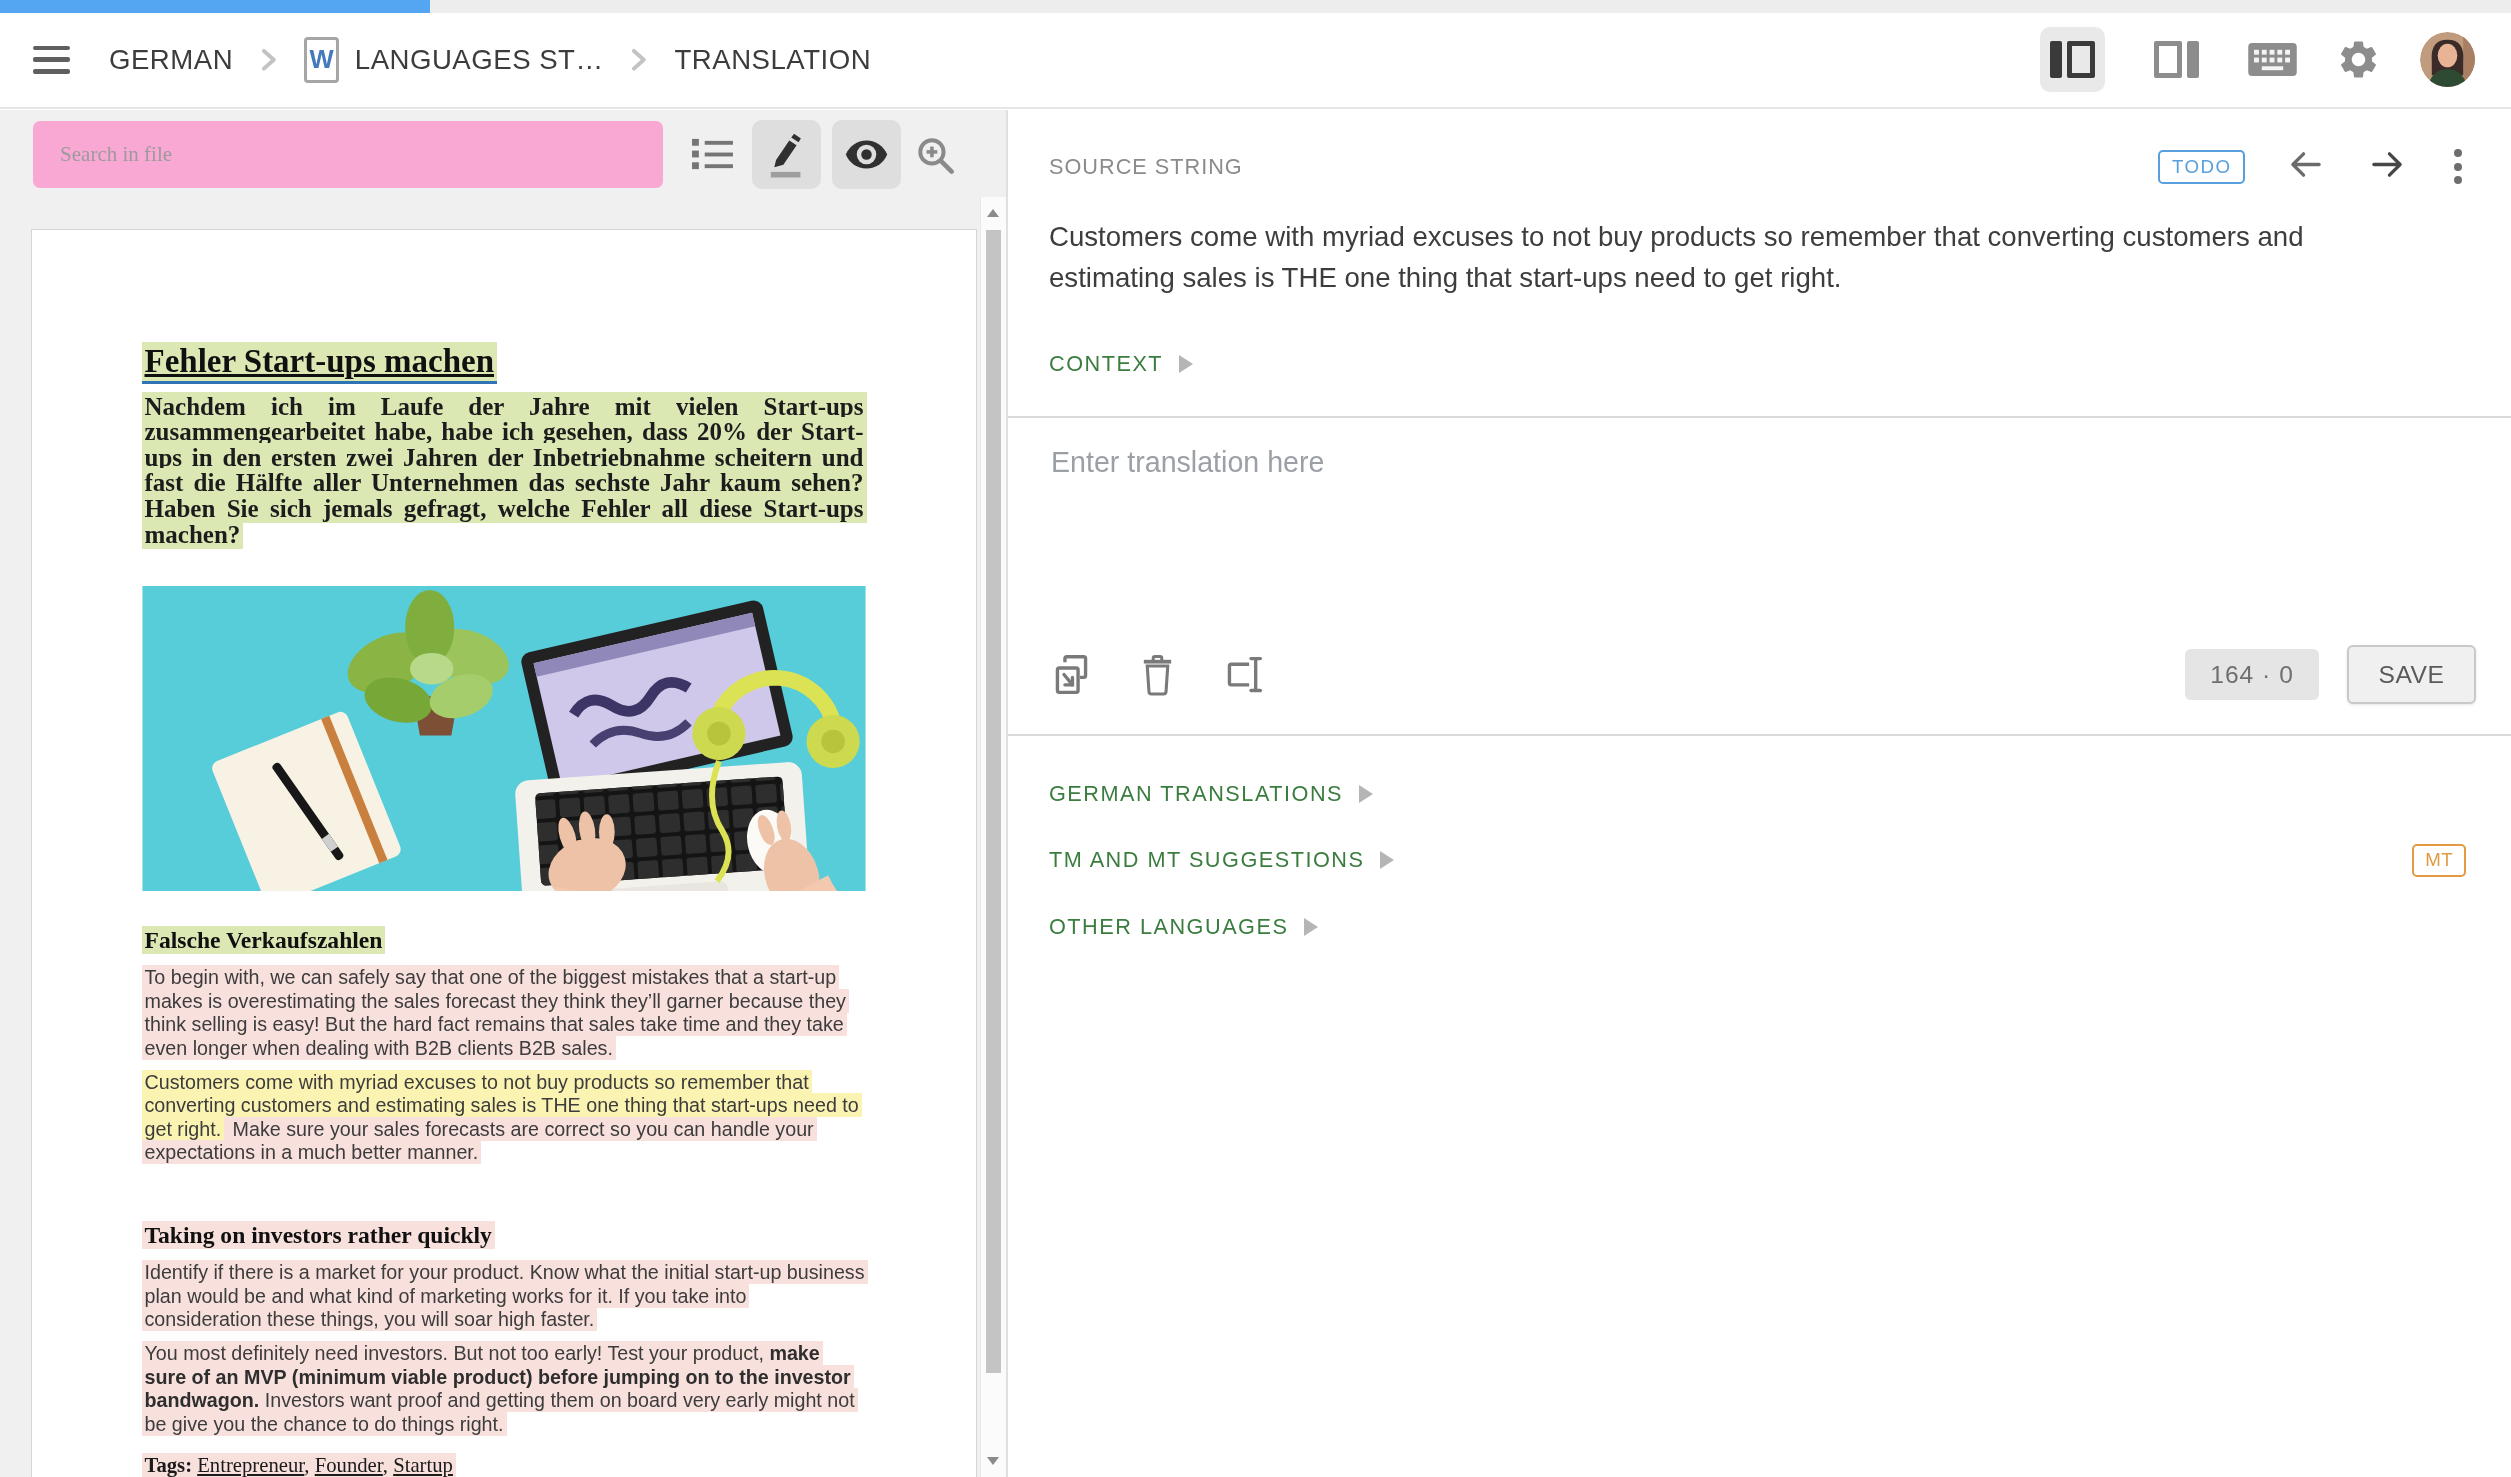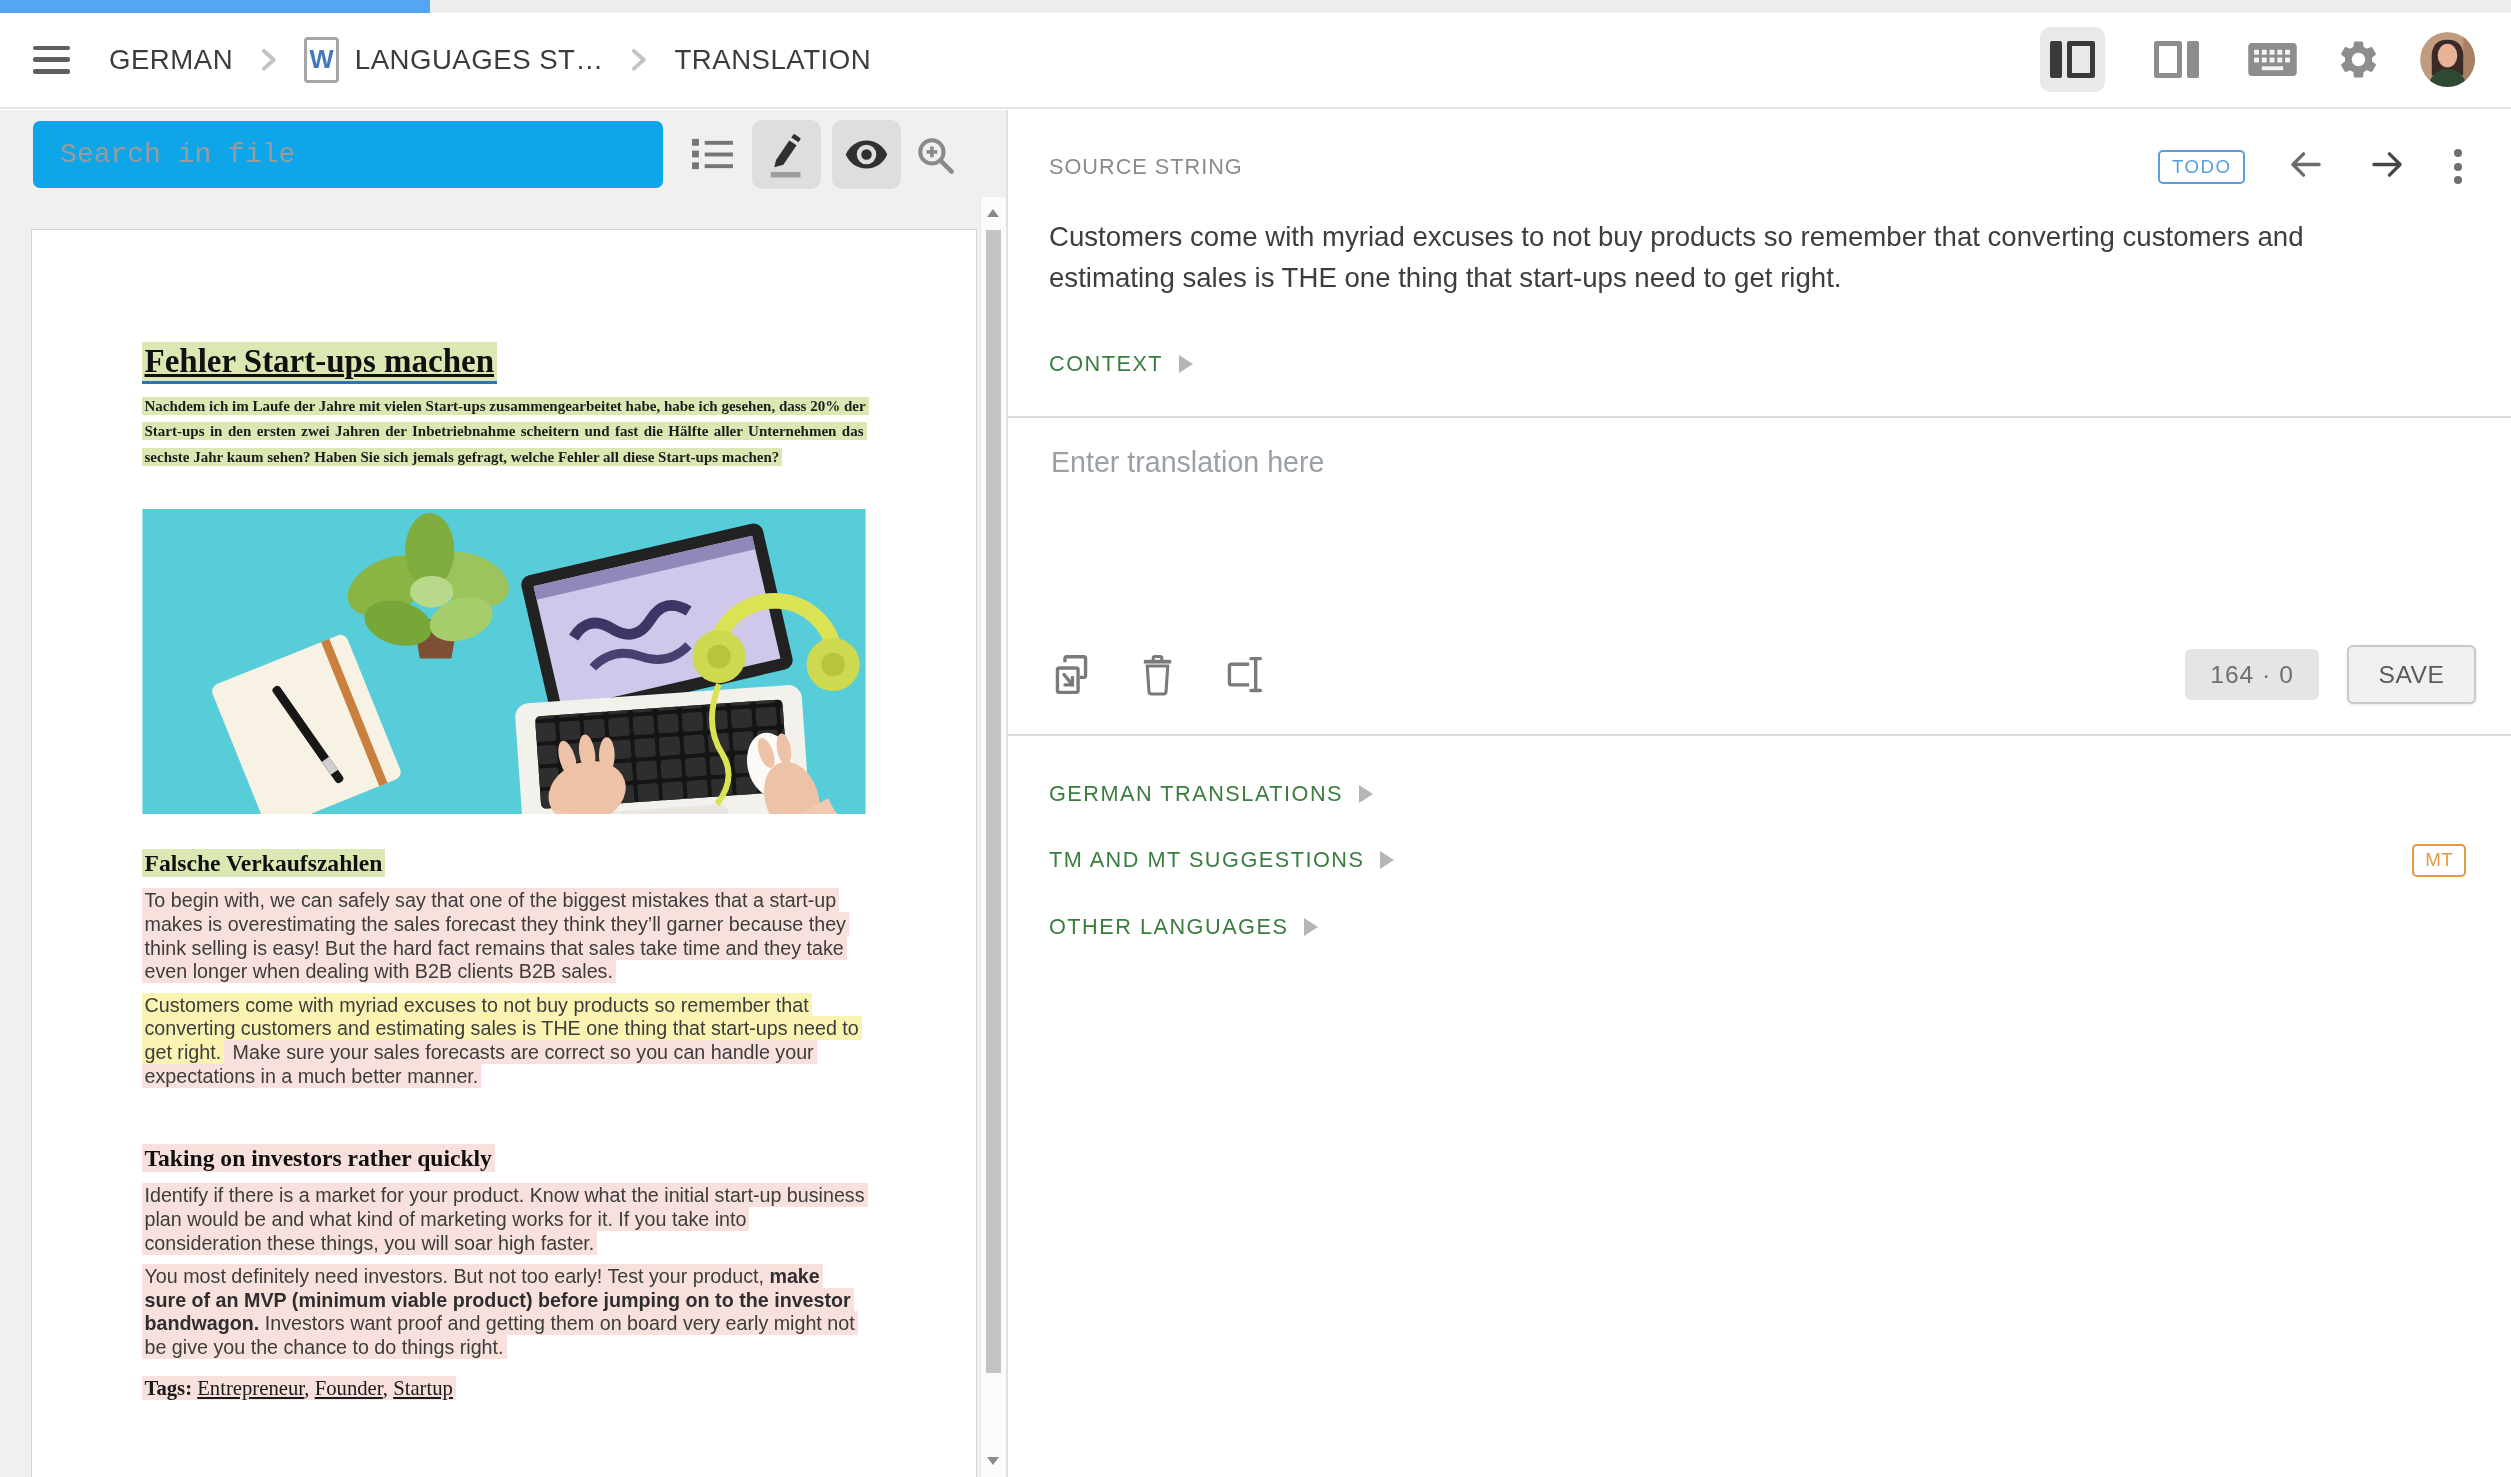--- a/index.html
+++ b/index.html
@@ -33,43 +33,43 @@
   .lg .box-gray  { width: 27.6px; height: 37px; border: 5.9px solid #8d8d8d; border-radius: 2px; }
   .icon-btn { cursor: pointer; display: grid; place-items: center; }
   .avatar { width: 55px; height: 55px; border-radius: 50%; overflow: hidden; cursor: pointer; }
 
   
   .left-panel { position: absolute; left: 0; top: 110px; width: 1006px; bottom: 0; background: #f0f0f0; overflow: hidden; }
   .right-panel { position: absolute; left: 1006px; top: 110px; right: 0; bottom: 0; background: #fff;
     border-left: 2px solid #e0e0e0; }
 
   
-  .search-input { position: absolute; left: 32.5px; top: 10.8px; width: 630px; height: 67px; background: #0ea5e9;
-    border: none; outline: none; border-radius: 6.9px; padding: 0 27.6px; font-size: 28px; color: #444;
-    font-family: Liberation Mono, monospace; }
+  .search-input { position: absolute; left: 32.5px; top: 10.8px; width: 630px; height: 67px; background: #f9a8d4;
+    border: none; outline: none; border-radius: 6.9px; padding: 0 27.6px; font-size: 21px; color: #444;
+    font-family: Liberation Serif, serif; }
   .search-input::placeholder { color: #9b9b9b; }
   .list-icon { position: absolute; left: 690px; top: 25.6px; cursor: pointer; }
   .tool-btn { position: absolute; top: 9.9px; width: 69px; height: 69px; background: #dedede; border-radius: 9.9px;
     display: grid; place-items: center; cursor: pointer; }
   .tool-btn.pencil { left: 752px; }
   .tool-btn.eye    { left: 832px; }
   .zoom-icon { position: absolute; left: 914px; top: 23.6px; cursor: pointer; }
 
   
   .doc-page { position: absolute; left: 30.5px; top: 119px; width: 946px; height: 1300px; background: #fff;
     border: 1px solid #d4d4d4; }
   .doc-content { padding: 110px 109px 0 110px; }
   .hl-green  { background: #dce8b4; }
   .hl-pink   { background: #f8e0dd; }
   .hl-yellow { background: #faf3b2; }
   .hl-green, .hl-pink, .hl-yellow { padding: 1px 3px; -webkit-box-decoration-break: clone; box-decoration-break: clone; }
   .doc-title { font-family: "Liberation Serif", serif; font-weight: 700; font-size: 33px; line-height: 1.3; color: #101010; }
   .doc-title .hl-green { text-decoration: underline; text-decoration-thickness: 2.5px;
     border-bottom: 3.9px solid #2e74b5; padding-bottom: 2px; cursor: pointer; }
-  .doc-intro { margin-top: 10.8px; font-family: "Liberation Serif", serif; font-weight: 700; font-size: 15px;
+  .doc-intro { margin-top: 10.8px; font-family: "Liberation Serif", serif; font-weight: 700; font-size: 25px;
     line-height: 25.6px; color: #1c1c1c; text-align: justify; }
   .doc-image { margin-top: 39px; width: 724px; height: 305px; }
   .doc-h2 { margin-top: 29.6px; font-family: "Liberation Serif", serif; font-weight: 700; font-size: 23.6px;
     line-height: 31.5px; color: #101010; }
   .doc-p { margin-top: 9.9px; font-size: 19.7px; line-height: 23.6px; color: #3c3c3c; }
   .doc-p .b { font-weight: 700; color: #2e2e2e; }
   .doc-h3 { margin-top: 55px; font-family: "Liberation Serif", serif; font-weight: 700; font-size: 23.6px;
     line-height: 31.5px; color: #101010; }
   .doc-tags { margin-top: 15.8px; font-family: "Liberation Serif", serif; font-size: 20.7px; line-height: 26.6px; color: #1a1a1a; }
   .doc-tags .lbl { font-weight: 700; }

